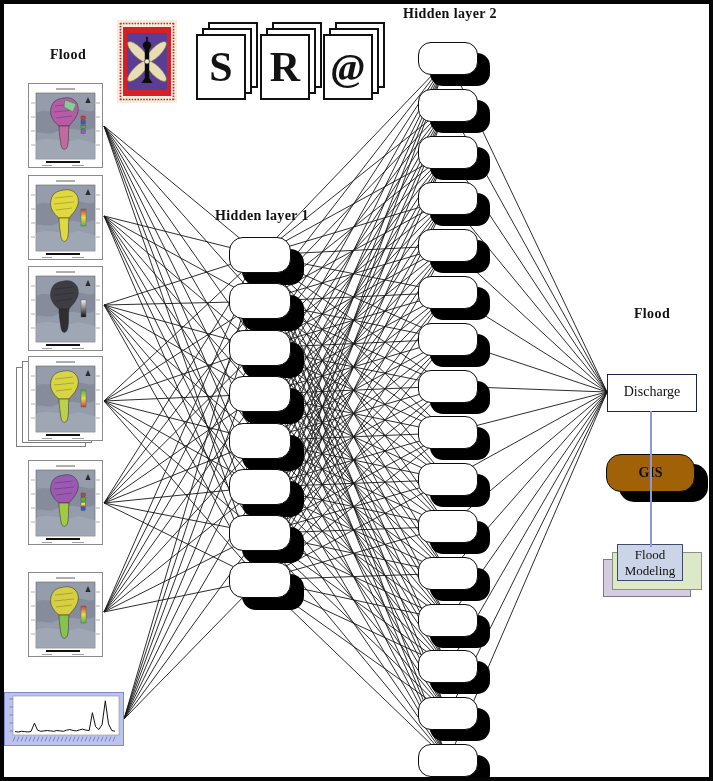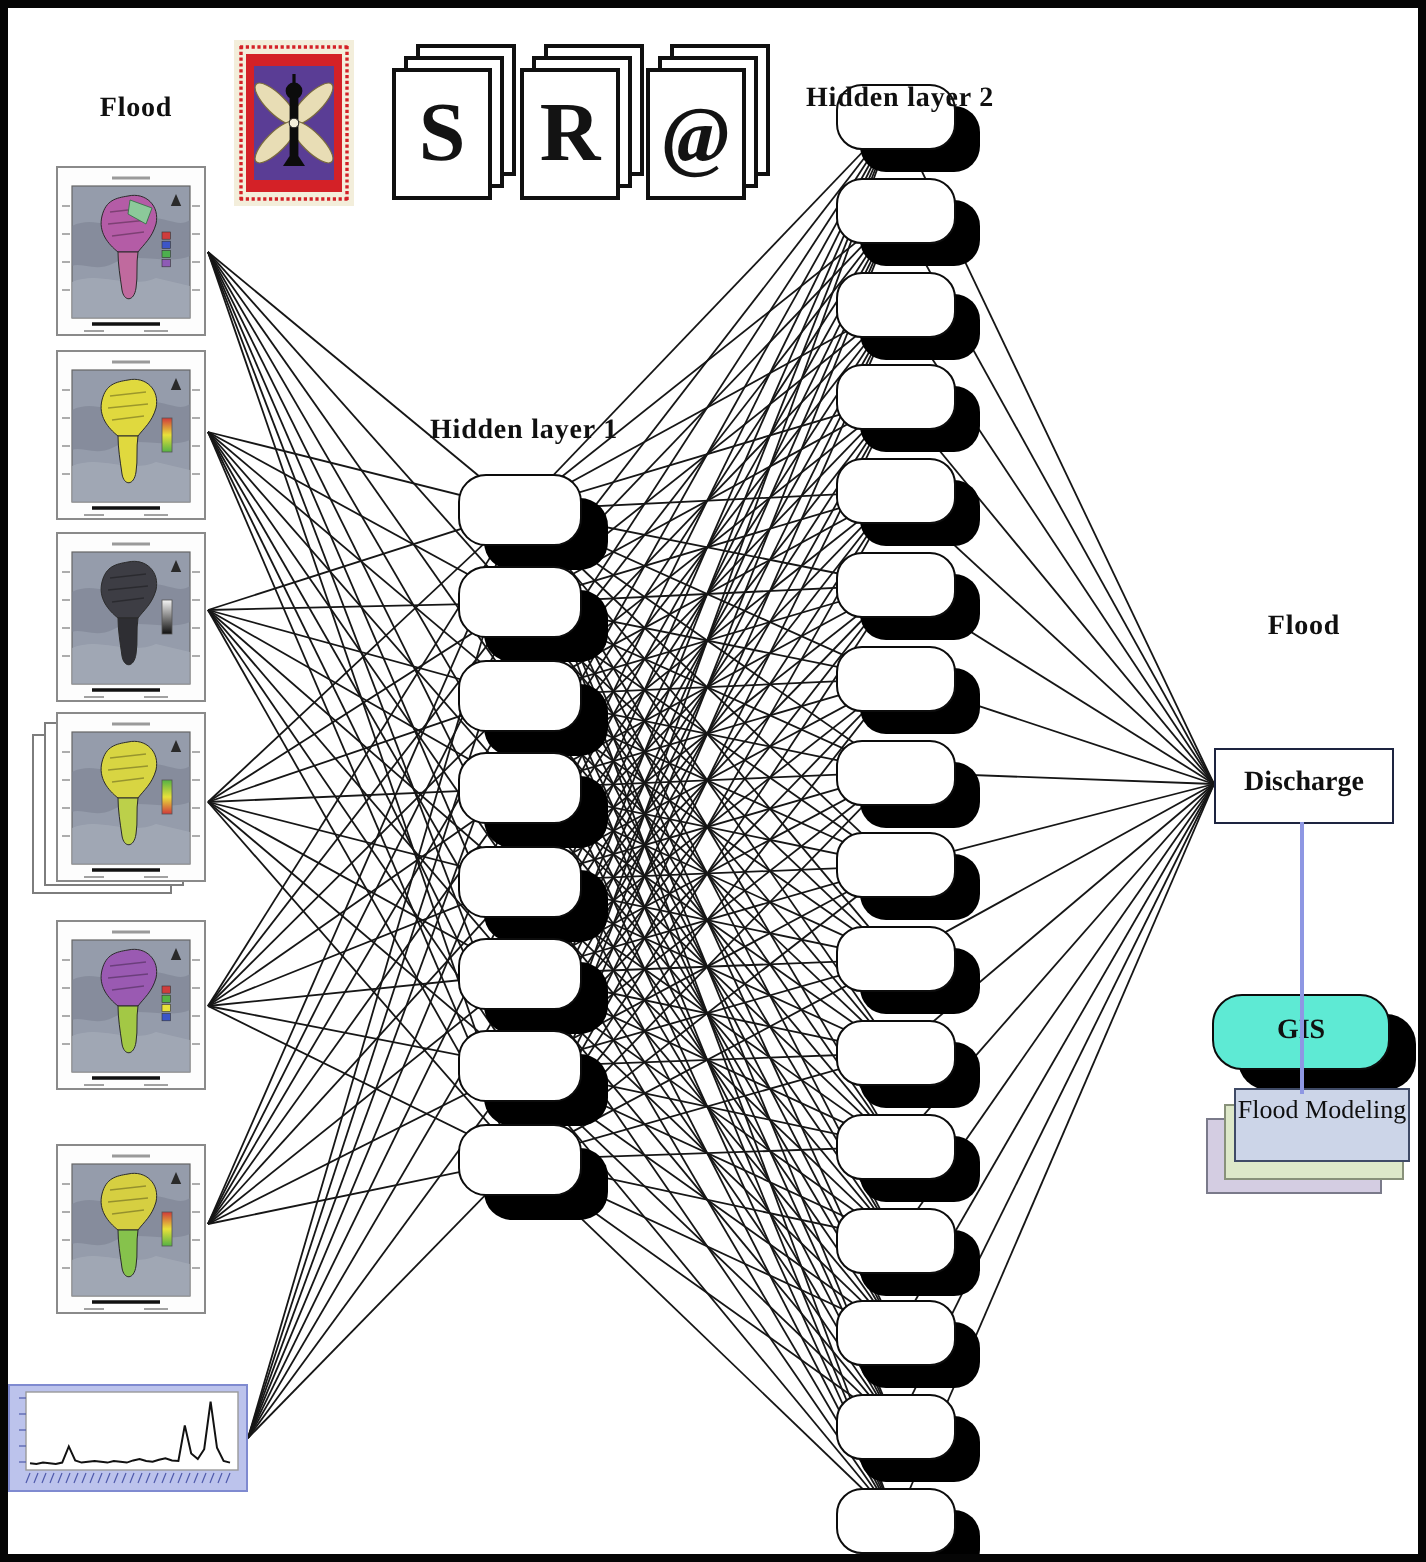--- a/index.html
+++ b/index.html
@@ -15,27 +15,27 @@
   .map-wrap{position:absolute;z-index:2;}
   .page{position:absolute;background:#fff;border:1px solid #7d7d7d;box-sizing:border-box;}
   .stamp{position:absolute;left:117px;top:20px;width:60px;height:83px;z-index:2;}
   .stack{position:absolute;top:22px;width:64px;height:80px;z-index:2;}
   .card{position:absolute;width:50px;height:66px;background:#fff;border:2px solid #101010;
         box-sizing:border-box;}
   .card.front{display:flex;align-items:center;justify-content:center;}
   .card-letter{font-family:"Liberation Serif",serif;font-weight:700;font-size:42px;color:#131313;}
   .box{position:absolute;z-index:2;box-sizing:border-box;text-align:center;color:#101010;}
   #discharge-box{left:607px;top:374px;width:90px;height:38px;background:#fff;
-                 border:1.5px solid #1d2440;font-weight:700;font-size:14px;line-height:34px;text-align:center;}
-  #gis-box{left:606px;top:454px;width:89px;height:38px;background:#5eead4;border:1.4px solid #0c0c0c;
-           border-radius:15px;box-shadow:13px 10px 0 #000;font-weight:700;font-size:14px;line-height:35px;margin-top:43px;}
+                 border:1.5px solid #1d2440;font-weight:400;font-size:14px;line-height:34px;text-align:center;}
+  #gis-box{left:606px;top:454px;width:89px;height:38px;background:#a16207;border:1.4px solid #0c0c0c;
+           border-radius:15px;box-shadow:13px 10px 0 #000;font-weight:700;font-size:14px;line-height:35px;}
   .fm{position:absolute;box-sizing:border-box;}
   #fm-back{left:603px;top:559px;width:88px;height:38px;background:#d4cde2;border:1.2px solid #7a7a8a;z-index:2;}
   #fm-mid{left:612px;top:552px;width:90px;height:38px;background:#dde8c9;border:1.2px solid #88917a;z-index:2;}
-  #fm-front{left:617px;top:544px;width:88px;height:37px;background:#ccd5e8;border:1.5px solid #3f4a66;
+  #fm-front{left:617px;top:544px;width:66px;height:37px;background:#ccd5e8;border:1.5px solid #3f4a66;
             z-index:3;text-align:center;font-size:13px;line-height:16px;padding-top:2px;color:#101010;}
   #connector{position:absolute;left:650px;top:411px;width:2px;height:136px;background:#8e97e3;z-index:4;}
 </style>
 </head>
 <body>
 
 <div class="canvas">
   <svg id="wires" width="713" height="781">
       <line x1="104" y1="126" x2="260" y2="255" stroke="#161616" stroke-width="0.9"></line>
       <line x1="104" y1="126" x2="260" y2="301.4" stroke="#161616" stroke-width="0.9"></line>
@@ -284,21 +284,21 @@
         <div class="card" style="left:12px;top:0;"></div>
        <div class="card" style="left:6px;top:6px;"></div>
        <div class="card front" style="left:0;top:12px;">
          <span class="card-letter" style="font-style:italic;font-size:40px;">@</span>
        </div>
       </div>
     </div>
 
   <div class="lbl" style="left:28px;top:47px;width:80px;">Flood</div>
   <div class="lbl" style="left:201px;top:208px;width:122px;">Hidden layer 1</div>
-  <div class="lbl" style="left:391px;top:6px;width:118px;margin-top:36px;">Hidden layer 2</div>
+  <div class="lbl" style="left:391px;top:6px;width:118px;">Hidden layer 2</div>
   <div class="lbl" style="left:608px;top:306px;width:88px;">Flood</div>
 
   <div id="maps-col">
       <div class="map-wrap" style="left: 28px; top: 83px; width: 75px; height: 85px;"><svg width="75" height="85" viewBox="0 0 75 85">
     <rect x="0.5" y="0.5" width="74" height="84" fill="#fdfdfd" stroke="#8a8a8a"></rect>
     <line x1="28" y1="6" x2="47" y2="6" stroke="#9a9a9a" stroke-width="1.6"></line>
     <rect x="8" y="10" width="59" height="66" fill="#959cab" stroke="#666" stroke-width="0.6"></rect>
     <path d="M8,30 C20,24 30,34 40,28 C52,22 60,32 67,27 L67,45 C55,50 40,42 28,49 C20,53 12,48 8,50 Z" fill="#7e8494" opacity="0.65"></path>
     <path d="M8,58 C22,52 36,62 50,56 L67,60 L67,76 L8,76 Z" fill="#a9afba" opacity="0.6"></path>
     <line x1="3" y1="20" x2="7" y2="20" stroke="#8a8a8a" stroke-width="0.7"></line>

